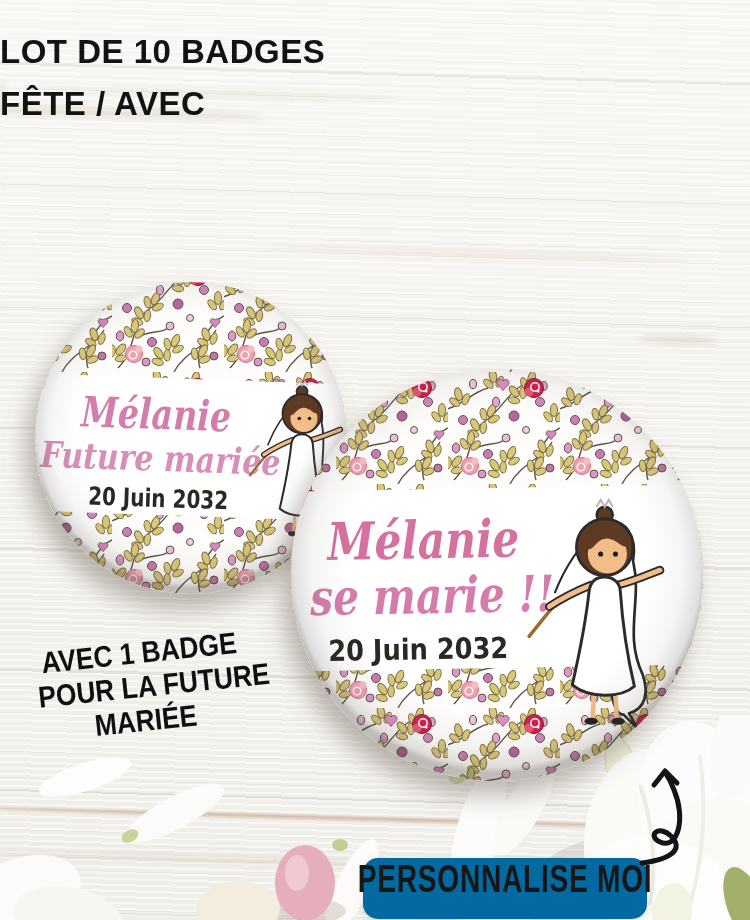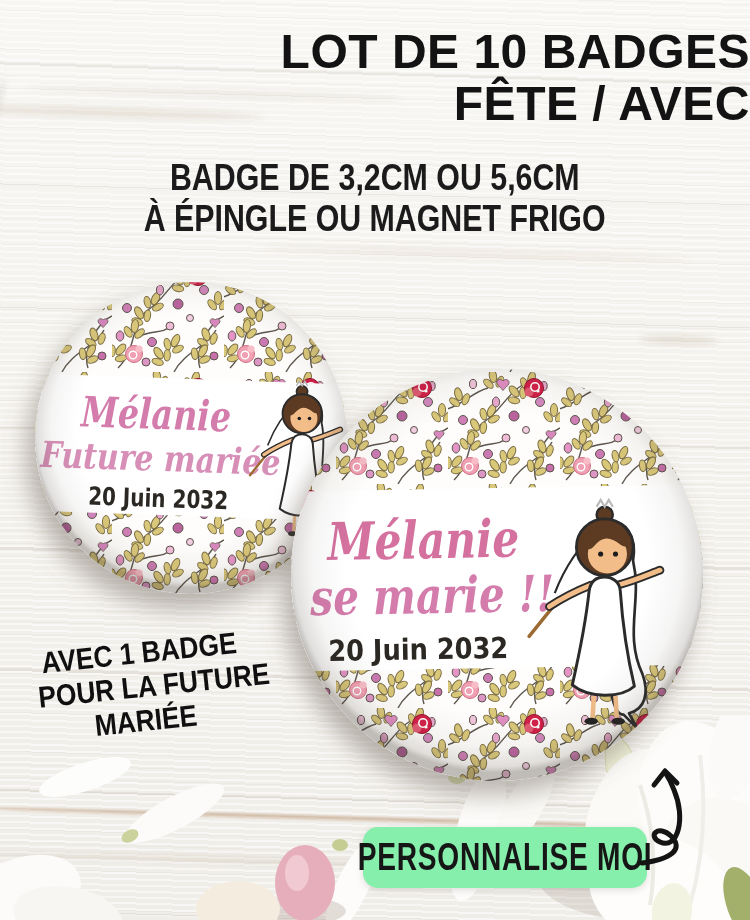--- a/index.html
+++ b/index.html
@@ -16,34 +16,34 @@
   .streak{position:absolute;border-radius:50%;filter:blur(3px);}
   .s1{left:-20px;top:160px;width:320px;height:10px;background:rgba(150,122,90,.16);}
   .s2{left:300px;top:292px;width:430px;height:8px;background:rgba(160,130,100,.11);}
   .s3{left:-10px;top:862px;width:810px;height:4px;background:rgba(164,116,73,.42);filter:blur(1px);}
   .s4{left:0;top:905px;width:780px;height:7px;background:rgba(150,122,90,.16);}
   .s5{left:14px;top:130px;width:7px;height:160px;background:rgba(120,110,100,.20);transform:rotate(16deg);}
   .s6{left:60px;top:140px;width:380px;height:6px;background:rgba(150,125,95,.13);}
   .s7{left:680px;top:372px;width:80px;height:9px;background:rgba(150,125,95,.18);}
   .s8{left:180px;top:560px;width:260px;height:5px;background:rgba(150,125,95,.10);}
   
-  .title{position:absolute;top:26px;left:0;width:750px;margin:0;text-align:right;
-         color:#131313;font-weight:900;font-size:48px;line-height:52px;letter-spacing:.5px;}
+  .title{position:absolute;top:26px;left:0;width:750px;margin:0;text-align:left;
+         color:#131313;font-weight:900;font-size:33px;line-height:52px;letter-spacing:.5px;}
   .title span{display:block;}
   .subtitle{position:absolute;top:157px;left:0;width:750px;text-align:center;
             color:#1b1b1b;font-weight:700;font-size:37px;line-height:41px;}
   .cond{display:inline-block;transform:scaleX(.82);white-space:nowrap;}
   
   .note{position:absolute;left:22px;top:636px;width:240px;text-align:center;
         color:#101010;font-weight:800;font-size:30px;line-height:34px;transform:rotate(-6deg);}
   .note .cond{transform:scaleX(.88);}
   
-  .cta{position:absolute;left:363px;top:827px;width:284px;height:61px;background:#86efac;
+  .cta{position:absolute;left:363px;top:858px;width:284px;height:61px;background:#0369a1;
        border-radius:15px;box-shadow:0 2px 7px rgba(90,80,70,.18);
-       display:flex;align-items:center;justify-content:center;cursor:pointer;}
+       display:flex;align-items:flex-start;justify-content:center;cursor:pointer;}
   .cta span{font-size:38px;font-weight:700;letter-spacing:1px;color:#161616;
             transform:scaleX(.74);white-space:nowrap;}
   .lyr{position:absolute;left:0;}
 </style>
 </head>
 <body>
 
 <div class="stage">
 
   <div class="woodwrap">
@@ -55,24 +55,20 @@
     <div class="streak s5"></div>
     <div class="streak s6"></div>
     <div class="streak s7"></div>
     <div class="streak s8"></div>
   </div>
 
   <h1 class="title">
     <span>LOT DE 10 BADGES</span>
     <span>FÊTE / AVEC</span>
   </h1>
-  <div class="subtitle">
-    <span class="cond">BADGE DE 3,2CM OU 5,6CM</span><br>
-    <span class="cond">À ÉPINGLE OU MAGNET FRIGO</span>
-  </div>
 
   <svg class="lyr" style="top:715px" width="750" height="205" viewBox="0 0 750 205">
 
     <ellipse cx="40" cy="208" rx="82" ry="26" fill="rgba(180,170,158,.25)"></ellipse>
     <ellipse cx="15" cy="188" rx="70" ry="42" fill="#fcfbf9" transform="rotate(-25 15 188)"></ellipse>
     <ellipse cx="68" cy="202" rx="55" ry="30" fill="#f8f6f2" transform="rotate(10 68 202)"></ellipse>
 
     <ellipse cx="85" cy="62" rx="48" ry="14" fill="#fdfdfb" transform="rotate(-18 85 62)"></ellipse>
     <ellipse cx="175" cy="98" rx="55" ry="16" fill="#fcfbf9" transform="rotate(-28 175 98)"></ellipse>
     <ellipse cx="130" cy="121" rx="9" ry="6" fill="#ccd29c" transform="rotate(-28 130 121)"></ellipse>

